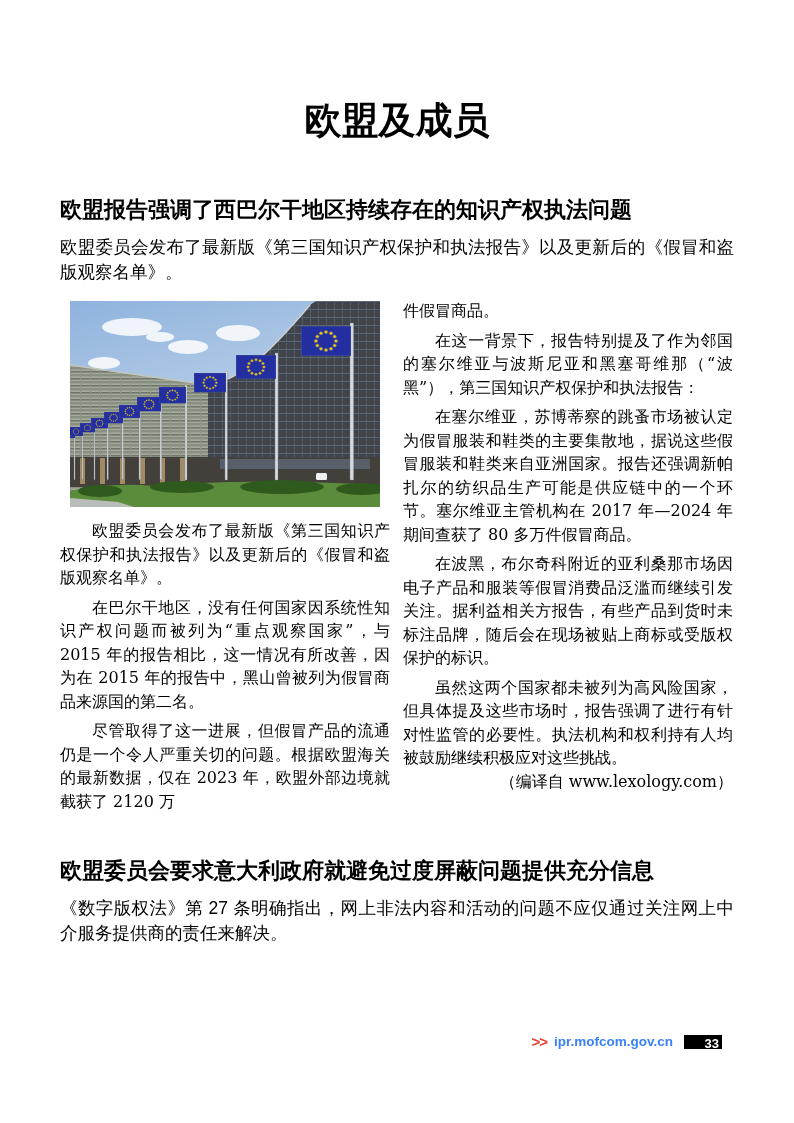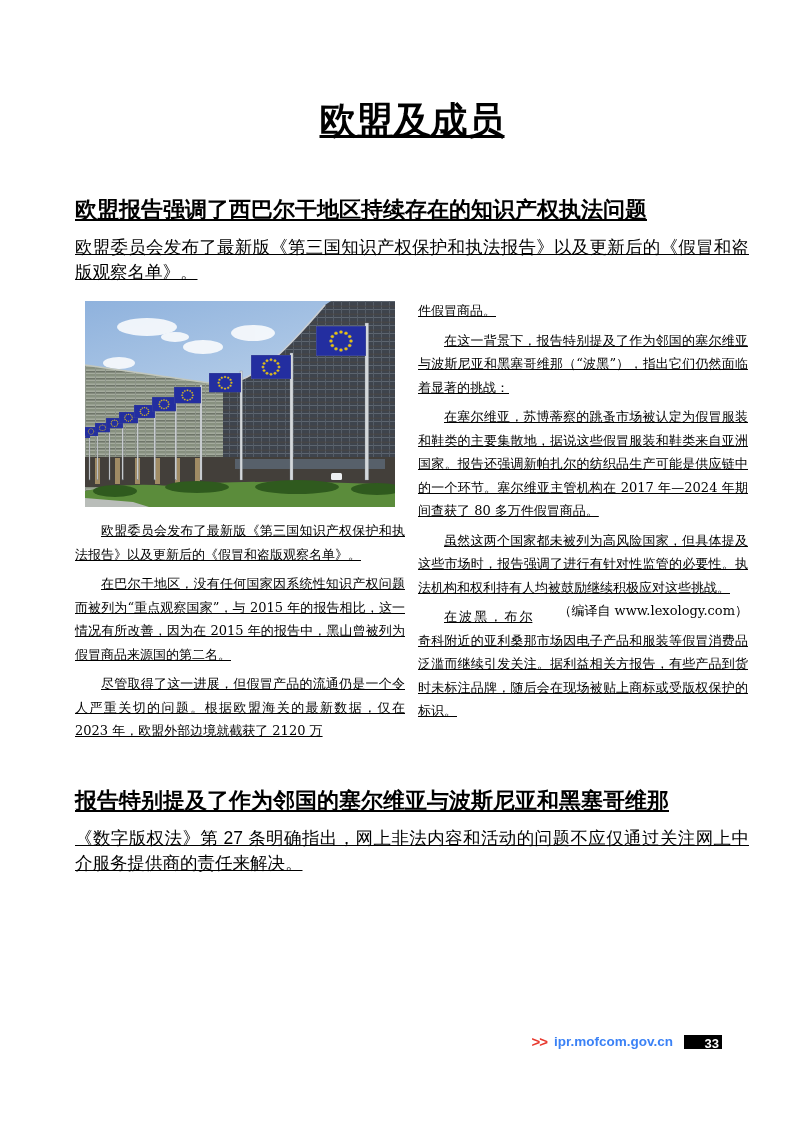--- a/index.html
+++ b/index.html
@@ -5,21 +5,21 @@
   html,body{margin:0;padding:0;background:#e8e8e8;}
   .page{
     position:relative;
     width:794px;height:1123px;
     margin:0 auto;
     background:#ffffff;
     overflow:hidden;
     font-family:"Liberation Sans",sans-serif;
     color:#000;
   }
-  .content{position:absolute;left:75px;top:0;width:674px;text-decoration:underline;}
+  .content{position:absolute;left:60px;top:0;width:674px;}
   h1.page-title{
     margin:0;padding-top:100px;
     font-size:37px;line-height:42px;
     font-weight:700;text-align:center;
     font-family:"Liberation Sans",sans-serif;
   }
   h2.article-heading{
     margin:0;font-size:22px;line-height:27px;font-weight:700;
     font-family:"Liberation Sans",sans-serif;
   }
@@ -33,21 +33,21 @@
   }
   .columns{margin-top:14px;display:flex;gap:13px;}
   .col{width:330px;}
   figure.photo{
     margin:2px 10px 0;
     width:310px;height:206px;
     padding:0;display:block;
   }
   .bodytext p{
     margin:0 0 6px;
-    font-size:13px;line-height:23.5px;
+    font-size:16px;line-height:23.5px;
     text-align:justify;
     font-family:"DejaVu Serif","Liberation Serif",serif;
   }
   .bodytext p:last-child{margin-bottom:0;}
   .indent{text-indent:2em;}
   .caption-block{margin-top:12px;}
   .source{float:right;}
   .sec2{margin-top:44px;}
   .page-footer{
     position:absolute;
@@ -215,32 +215,32 @@
           <div class="bodytext caption-block">
             <p class="indent">欧盟委员会发布了最新版《第三国知识产权保护和执法报告》以及更新后的《假冒和盗版观察名单》。</p>
             <p class="indent">在巴尔干地区，没有任何国家因系统性知识产权问题而被列为“重点观察国家”，与 2015 年的报告相比，这一情况有所改善，因为在 2015 年的报告中，黑山曾被列为假冒商品来源国的第二名。</p>
             <p class="indent">尽管取得了这一进展，但假冒产品的流通仍是一个令人严重关切的问题。根据欧盟海关的最新数据，仅在 2023 年，欧盟外部边境就截获了 2120 万</p>
           </div>
         </div>
 
         <div class="col">
           <div class="bodytext">
             <p>件假冒商品。</p>
-            <p class="indent">在这一背景下，报告特别提及了作为邻国的塞尔维亚与波斯尼亚和黑塞哥维那（“波黑”），指出它们仍然面临着显著的挑战：</p>
+            <p class="indent">在这一背景下，报告特别提及了作为邻国的塞尔维亚与波斯尼亚和黑塞哥维那（“波黑”），第三国知识产权保护和执法报告：</p>
             <p class="indent">在塞尔维亚，苏博蒂察的跳蚤市场被认定为假冒服装和鞋类的主要集散地，据说这些假冒服装和鞋类来自亚洲国家。报告还强调新帕扎尔的纺织品生产可能是供应链中的一个环节。塞尔维亚主管机构在 2017 年—2024 年期间查获了 80 多万件假冒商品。</p>
+            <p class="indent">在波黑，布尔奇科附近的亚利桑那市场因电子产品和服装等假冒消费品泛滥而继续引发关注。据利益相关方报告，有些产品到货时未标注品牌，随后会在现场被贴上商标或受版权保护的标识。</p>
             <p class="indent"><span>虽然这两个国家都未被列为高风险国家，但具体提及这些市场时，报告强调了进行有针对性监管的必要性。执法机构和权利持有人均被鼓励继续积极应对这些挑战。</span><span class="source">（编译自 www.lexology.com）</span></p>
-            <p class="indent">在波黑，布尔奇科附近的亚利桑那市场因电子产品和服装等假冒消费品泛滥而继续引发关注。据利益相关方报告，有些产品到货时未标注品牌，随后会在现场被贴上商标或受版权保护的标识。</p>
           </div>
         </div>
 
       </div>
     </section>
 
     <section class="sec2">
-      <h2 class="article-heading">报告特别提及了作为邻国的塞尔维亚与波斯尼亚和黑塞哥维那</h2>
+      <h2 class="article-heading">欧盟委员会要求意大利政府就避免过度屏蔽问题提供充分信息</h2>
       <p class="article-subtitle">《数字版权法》第 27 条明确指出，网上非法内容和活动的问题不应仅通过关注网上中介服务提供商的责任来解决。</p>
     </section>
 
   </div>
 
   <div class="page-footer">
     <span class="footer-chevrons">&gt;&gt;</span>
     <span class="footer-site">ipr.mofcom.gov.cn</span>
     <span class="page-number-box">33</span>
   </div>

